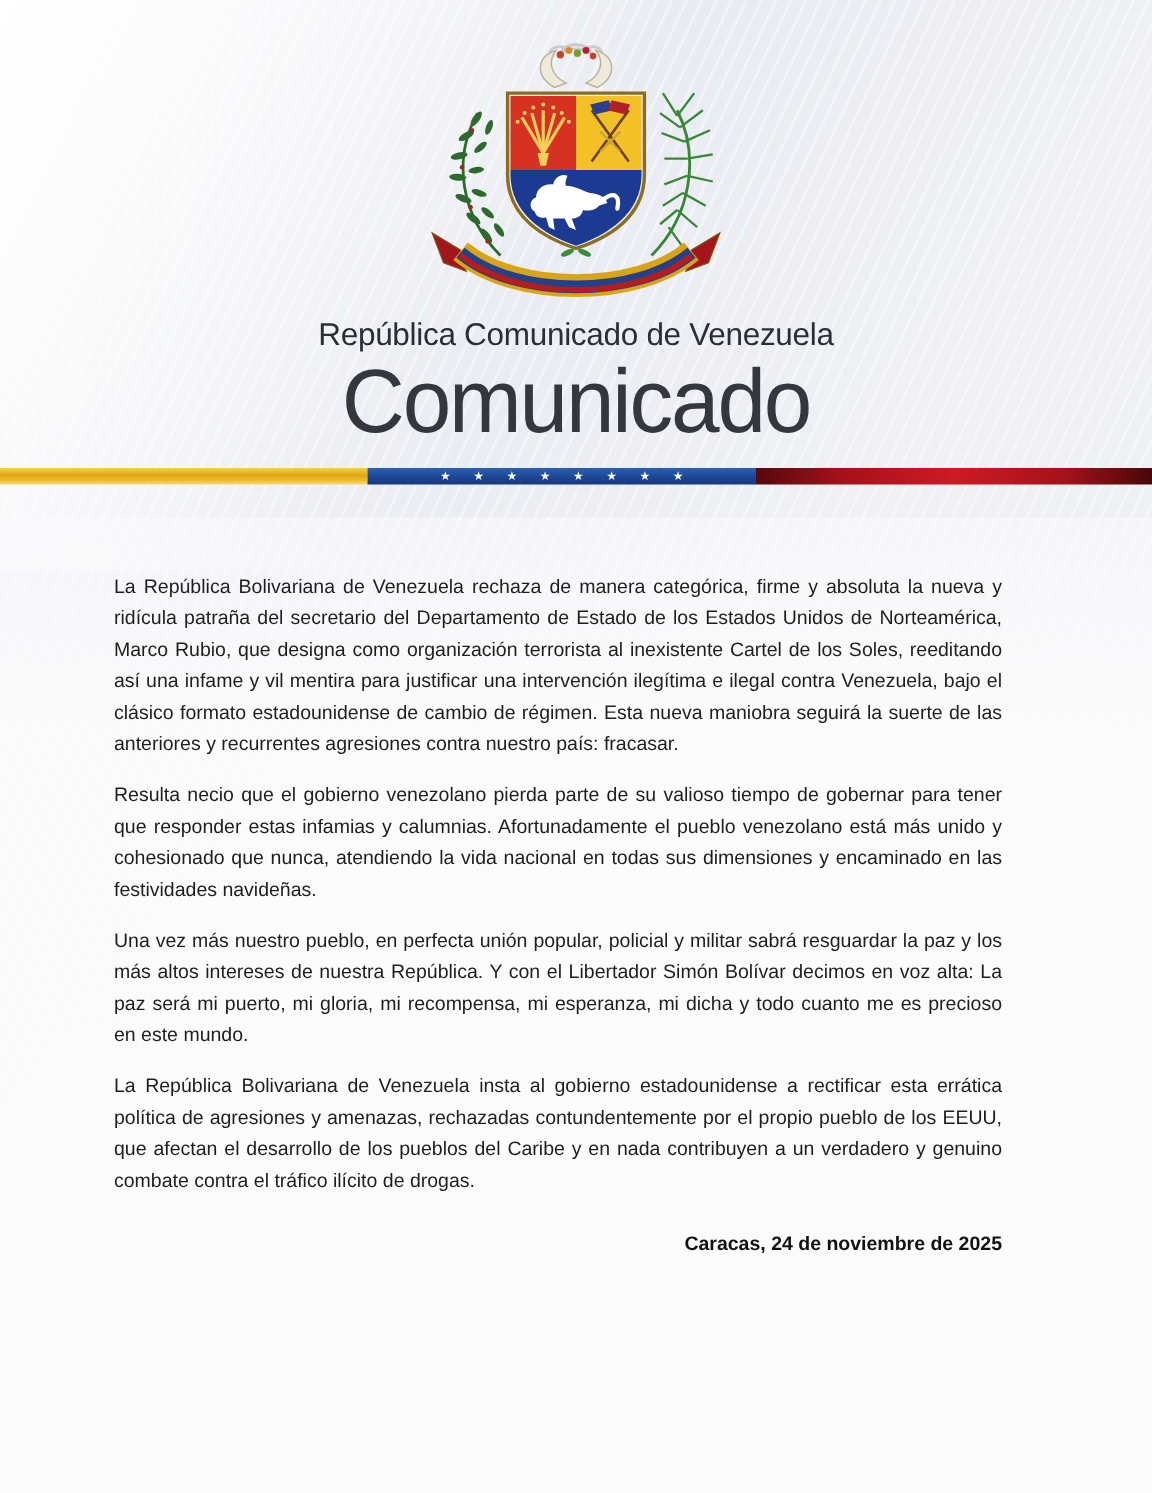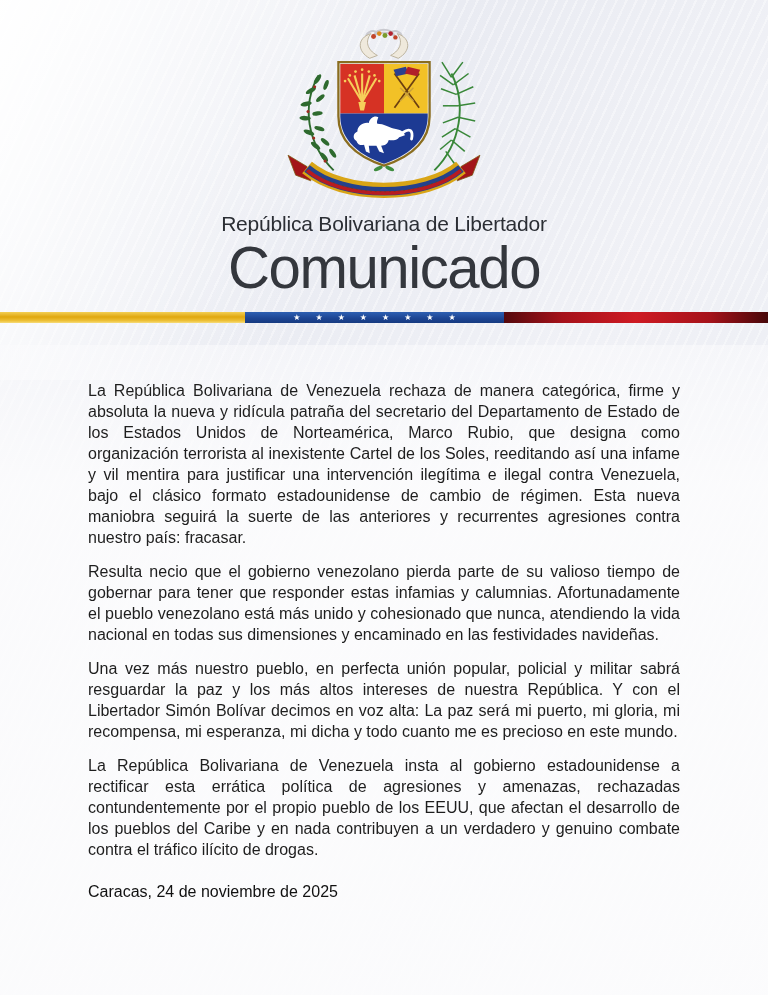--- a/index.html
+++ b/index.html
@@ -36,25 +36,25 @@
   .band{position:absolute;top:312px;left:0;width:768px;height:11px;display:flex;z-index:3;}
   .band-yellow{width:245px;background:linear-gradient(180deg,#f3cf55 0%,#e0a70e 45%,#eec138 80%,#f6dc7a 100%);}
   .band-blue{width:259px;position:relative;background:linear-gradient(180deg,#2d5fb2 0%,#1c4492 60%,#163a80 100%);}
   .band-red{flex:1;background:linear-gradient(90deg,#55090d 0%,#a5111a 22%,#ce1a23 50%,#a5121a 78%,#470709 100%);}
   .band-stars{
     position:absolute;inset:0;display:flex;align-items:center;justify-content:center;
     color:#ffffff;font-size:8px;letter-spacing:15px;text-indent:15px;line-height:1;
   }
   
   .doc-body{
-    position:absolute;left:88px;top:380px;width:592px;
-    font-size:16px;line-height:21px;color:#1e1e1e;text-align:justify;
+    position:absolute;left:76px;top:380px;width:592px;
+    font-size:13px;line-height:21px;color:#1e1e1e;text-align:justify;
   }
   .doc-body p{margin:0 0 13px 0;}
-  .dateline{margin-top:21px;text-align:left;font-weight:400;color:#111;}
+  .dateline{margin-top:21px;text-align:right;font-weight:700;color:#111;}
 </style>
 </head>
 <body>
 
 <div id="page">
 
   <svg class="emblem layer" viewBox="0 0 230 200" aria-hidden="true">
 
     <g fill="none" stroke="#c9c9cf" stroke-width="2">
       <path d="M104,10 C108,2 122,2 126,10 C120,6 110,6 104,10 Z" fill="#f2f2f4"></path>
@@ -171,21 +171,21 @@
     <g>
       <path d="M34,148 L14,136 L22,157 L38,163 Z" fill="#a3151a" stroke="#7c5a10" stroke-width=".8"></path>
       <path d="M196,148 L216,136 L208,157 L192,163 Z" fill="#a3151a" stroke="#7c5a10" stroke-width=".8"></path>
       <path d="M34,149 C72,181 158,181 196,149" fill="none" stroke="#d9a516" stroke-width="16"></path>
       <path d="M34,150 C72,182 158,182 196,150" fill="none" stroke="#24418c" stroke-width="9"></path>
       <path d="M34,152 C72,184 158,184 196,152" fill="none" stroke="#b81b20" stroke-width="4"></path>
       <path d="M48,158 C84,180 146,180 182,158" fill="none" stroke="#5c4a10" stroke-width="1" stroke-dasharray="2 3" opacity=".65"></path>
     </g>
   </svg>
 
-  <div class="country-line layer">República Bolivariana de Libertador</div>
+  <div class="country-line layer">República Comunicado de Venezuela</div>
   <div class="main-title layer">Comunicado</div>
 
   <div class="band">
     <div class="band-yellow"></div>
     <div class="band-blue">
       <div class="band-stars">★★★★★★★★</div>
     </div>
     <div class="band-red"></div>
   </div>
 

